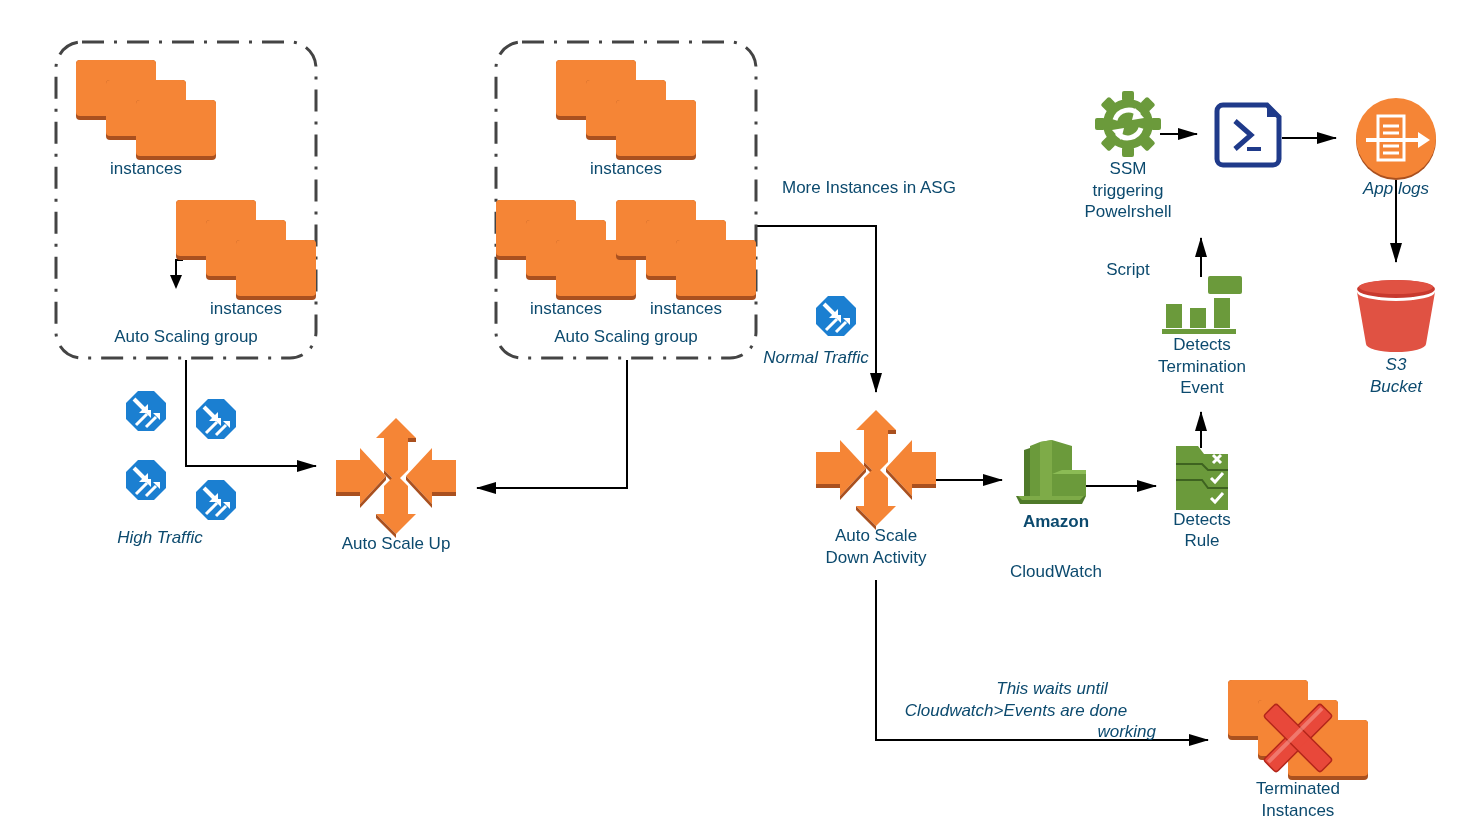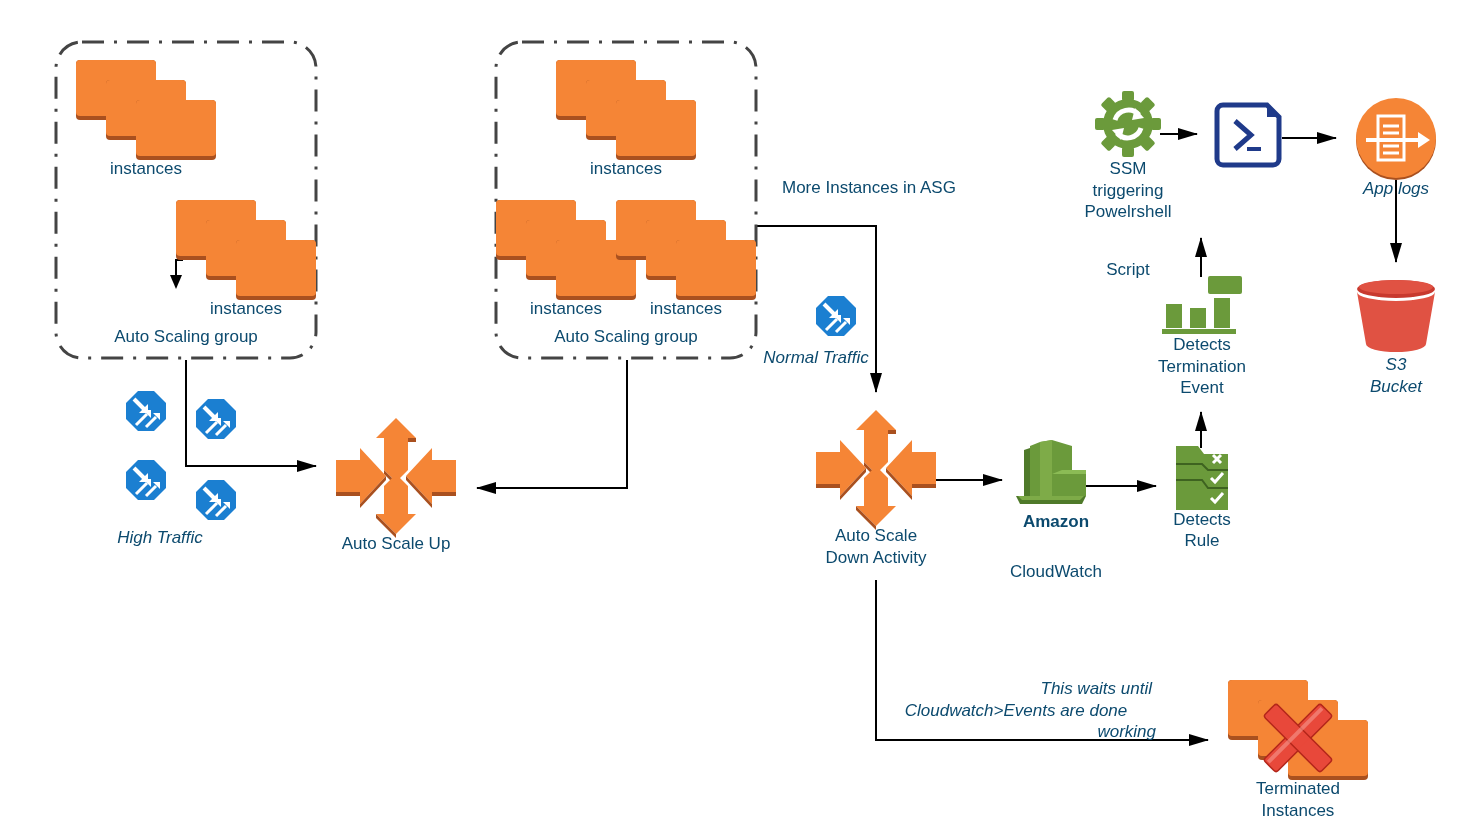--- a/index.html
+++ b/index.html
@@ -231,18 +231,18 @@
 <div class="lbl" style="left:1068px;top:158px;width:120px;">SSM</div>
 <div class="lbl" style="left:1068px;top:180px;width:120px;">triggering</div>
 <div class="lbl" style="left:1068px;top:201px;width:120px;">Powelrshell</div>
 <div class="lbl" style="left:1068px;top:223px;width:120px;margin-top:36px;">Script</div>
 
 <div class="lbl it" style="left:1346px;top:178px;width:100px;background:transparent;">App logs</div>
 
 <div class="lbl it" style="left:1346px;top:354px;width:100px;font-style:italic;">S3</div>
 <div class="lbl it" style="left:1346px;top:376px;width:100px;">Bucket</div>
 
-<div class="lbl it" style="left:872px;top:678px;width:280px;text-align:right;">This waits until</div>
+<div class="lbl it" style="left:912px;top:678px;width:280px;">This waits until</div>
 <div class="lbl it" style="left:876px;top:700px;width:280px;">Cloudwatch&gt;Events are done</div>
 <div class="lbl it" style="left:876px;top:721px;width:280px;text-align:right;">working</div>
 
 <div class="lbl" style="left:1238px;top:778px;width:120px;">Terminated</div>
 <div class="lbl" style="left:1238px;top:800px;width:120px;">Instances</div>
 
 </body></html>

